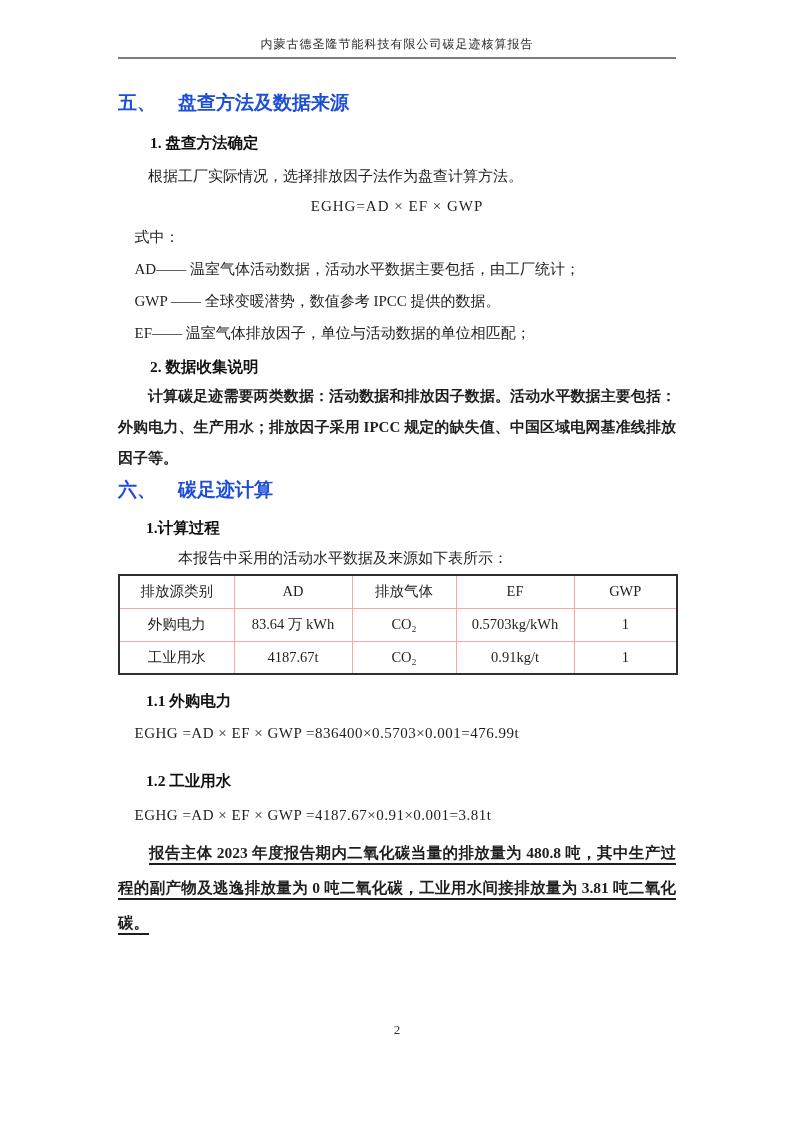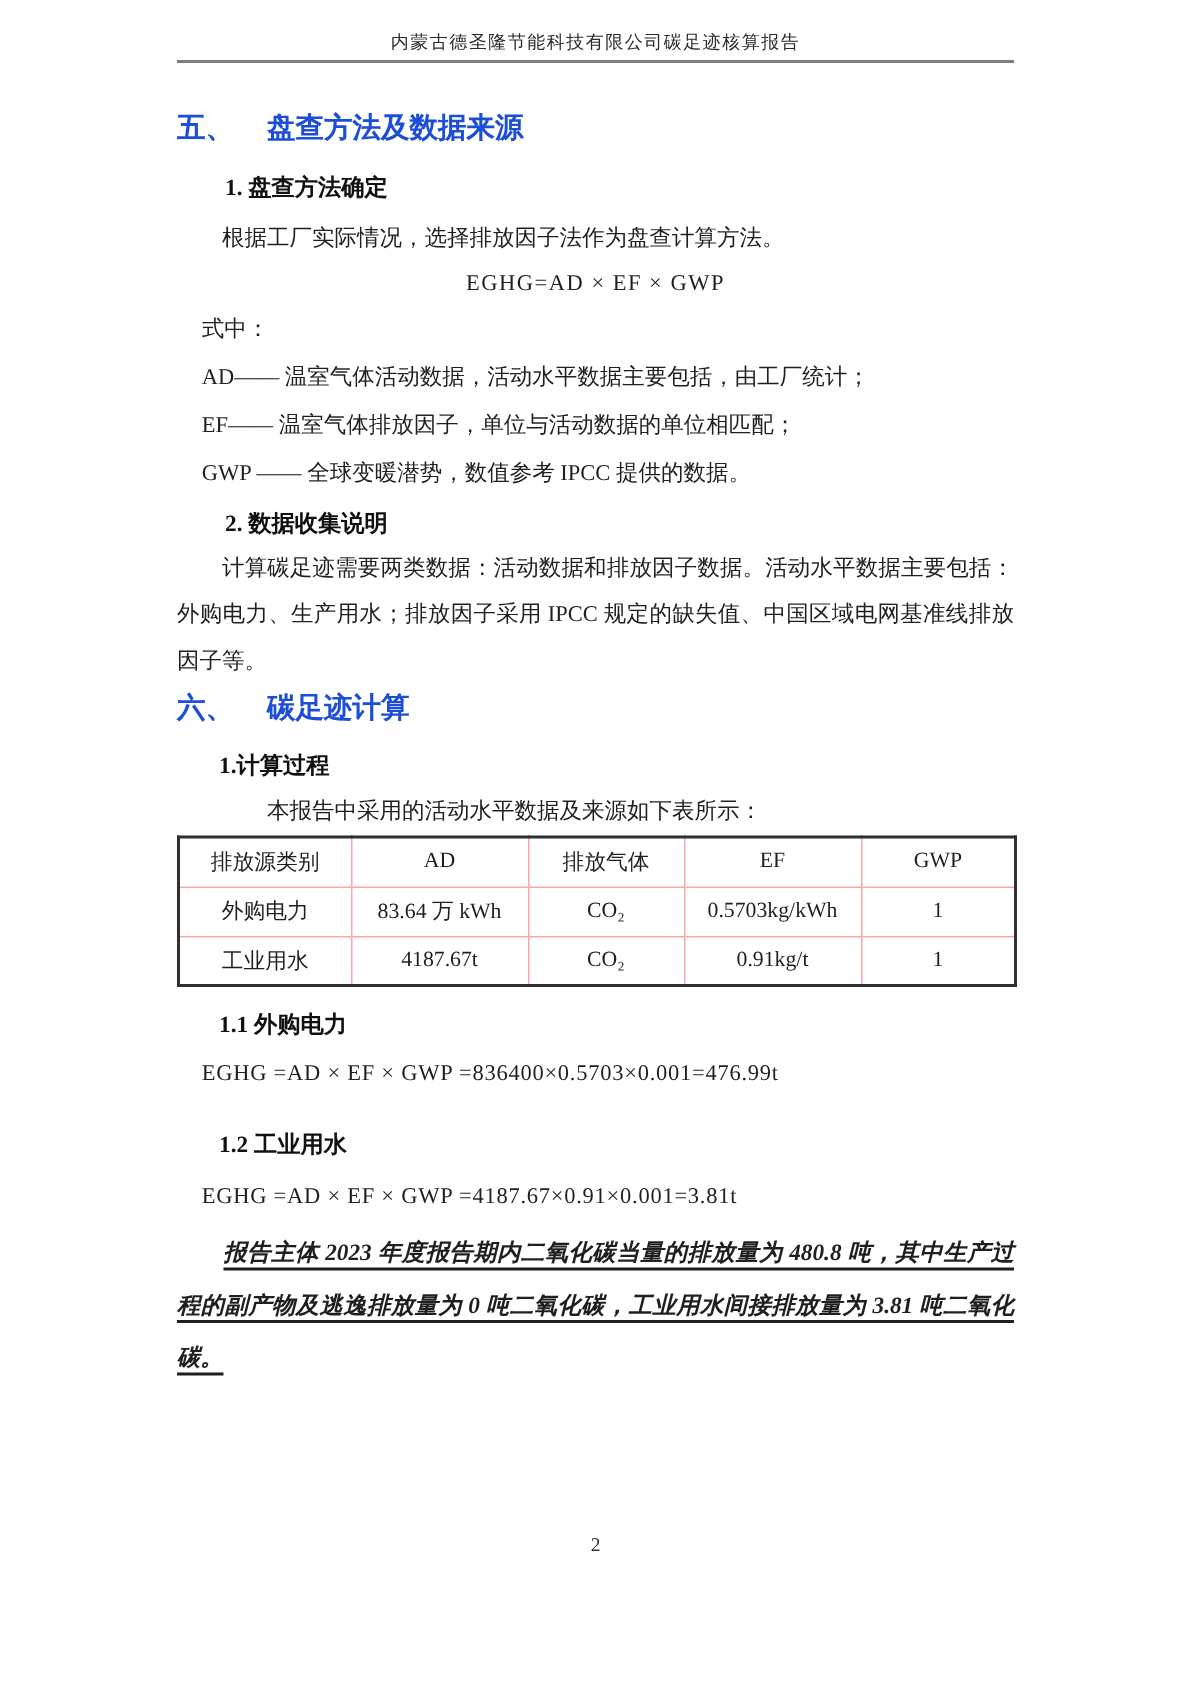--- a/index.html
+++ b/index.html
@@ -10,23 +10,24 @@
     margin: 0 auto;
     position: relative;
     font-family: "Liberation Serif", "DejaVu Serif", serif;
     color: #1f1f1f;
     overflow: hidden;
   }
   .content { margin: 0 118px; width: 558px; }
 
   
   .doc-header {
-    padding-top: 20px;
+    padding-top: 37px;
     margin: 0 118px;
     text-align: center;
+    font-family: Liberation Mono, monospace;
   }
   .doc-header .header-title {
     font-size: 12px;
     line-height: 16px;
     color: #2a2a2a;
     letter-spacing: 1px;
   }
   .header-rule {
     margin: 4px 118px 0 118px;
     height: 0;
@@ -51,21 +52,21 @@
   .h2.indent-32 { margin-left: 32px; }
   .h2.indent-28 { margin-left: 28px; }
 
   
   .para {
     font-size: 15px;
     line-height: 30px;
     text-align: justify;
   }
   .para.indent2 { text-indent: 2em; }
-  .para.lh31 { line-height: 31px; }
+  .para.lh31 { line-height: 31px; font-weight: bold; }
   .formula {
     font-size: 15px;
     line-height: 30px;
     text-align: center;
     letter-spacing: 1px;
   }
   .def-line {
     font-size: 15px;
     line-height: 32px;
     padding-left: 1.1em;
@@ -112,21 +113,20 @@
   .conclusion {
     margin-top: 6px;
     font-size: 15.5px;
     font-weight: bold;
     line-height: 35px;
     text-align: justify;
     text-indent: 2em;
     text-decoration: underline;
     text-underline-offset: 5px;
     text-decoration-thickness: 1.5px;
-    font-style: italic;
   }
 
   
   .doc-footer {
     position: absolute;
     left: 0;
     top: 1022px;
     width: 794px;
     text-align: center;
     font-size: 13px;
@@ -158,22 +158,22 @@
 
   <div class="h2 indent-32 mt14">1. 盘查方法确定</div>
 
   <div class="para indent2 mt6">根据工厂实际情况，选择排放因子法作为盘查计算方法。</div>
 
   <div class="formula">EGHG=AD × EF × GWP</div>
 
   <div class="def-line">式中：</div>
 
   <div class="def-line">AD—— 温室气体活动数据，活动水平数据主要包括，由工厂统计；</div>
+  <div class="def-line">GWP —— 全球变暖潜势，数值参考 IPCC 提供的数据。</div>
   <div class="def-line">EF—— 温室气体排放因子，单位与活动数据的单位相匹配；</div>
-  <div class="def-line">GWP —— 全球变暖潜势，数值参考 IPCC 提供的数据。</div>
 
   <div class="h2 indent-32 mt6">2. 数据收集说明</div>
 
   <div class="para indent2 lh31 mt2">计算碳足迹需要两类数据：活动数据和排放因子数据。活动水平数据主要包括：外购电力、生产用水；排放因子采用 IPCC 规定的缺失值、中国区域电网基准线排放因子等。</div>
 
   <div class="h1 mt2" style="margin-top:2px;">
     <span>六、</span><span class="h1-title">碳足迹计算</span>
   </div>
 
   <div class="h2 indent-28 mt12">1.计算过程</div>

